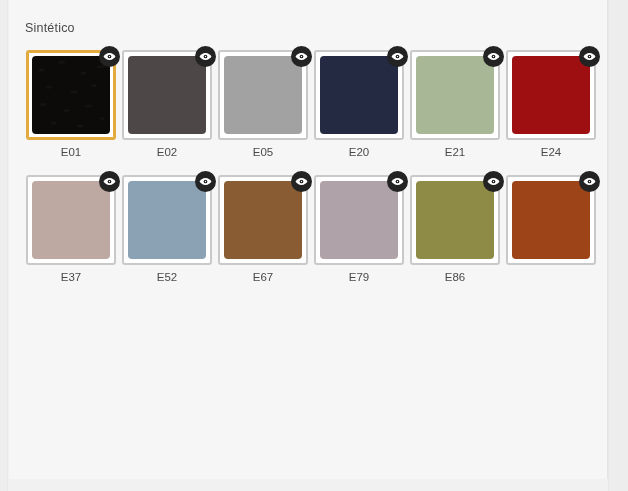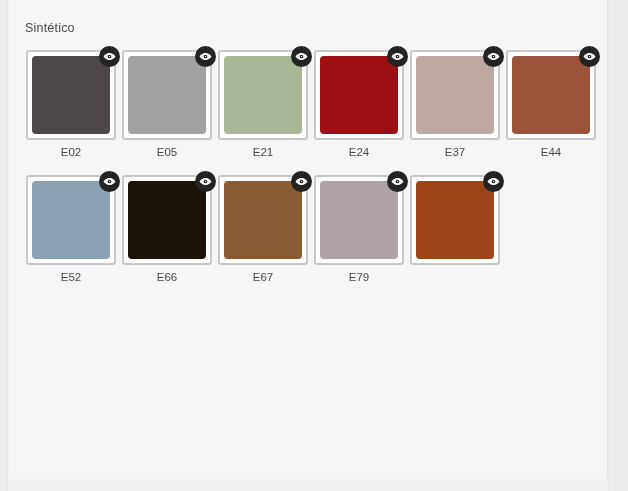--- a/index.html
+++ b/index.html
@@ -158,20 +158,33 @@
 
   <div class="gutter-left"></div>
   <div class="gutter-right"></div>
 
   <div class="panel">
 
     <div class="panel-title">Sintético</div>
 
     <div class="swatch-grid" id="swatch-grid">
         <div class="swatch-cell">
+          <div class="swatch-card selected">
+            <div class="swatch-color textured" style="background: rgb(13, 11, 10);"></div>
+            <div class="eye-badge">
+              <svg width="13" height="13" viewBox="0 0 24 24" aria-hidden="true">
+                <path d="M12 5.5C6.8 5.5 2.6 9.1 1 12c1.6 2.9 5.8 6.5 11 6.5s9.4-3.6 11-6.5c-1.6-2.9-5.8-6.5-11-6.5z" fill="#ffffff"></path>
+                <circle cx="12" cy="12" r="3.4" fill="#1a1a1a"></circle>
+                <circle cx="12" cy="12" r="1.3" fill="#ffffff"></circle>
+              </svg>
+            </div>
+          </div>
+          <div class="swatch-label">E01</div>
+        </div>
+        <div class="swatch-cell">
           <div class="swatch-card">
             <div class="swatch-color" style="background: rgb(77, 72, 71);"></div>
             <div class="eye-badge">
               <svg width="13" height="13" viewBox="0 0 24 24" aria-hidden="true">
                 <path d="M12 5.5C6.8 5.5 2.6 9.1 1 12c1.6 2.9 5.8 6.5 11 6.5s9.4-3.6 11-6.5c-1.6-2.9-5.8-6.5-11-6.5z" fill="#ffffff"></path>
                 <circle cx="12" cy="12" r="3.4" fill="#1a1a1a"></circle>
                 <circle cx="12" cy="12" r="1.3" fill="#ffffff"></circle>
               </svg>
             </div>
           </div>
@@ -185,20 +198,33 @@
                 <path d="M12 5.5C6.8 5.5 2.6 9.1 1 12c1.6 2.9 5.8 6.5 11 6.5s9.4-3.6 11-6.5c-1.6-2.9-5.8-6.5-11-6.5z" fill="#ffffff"></path>
                 <circle cx="12" cy="12" r="3.4" fill="#1a1a1a"></circle>
                 <circle cx="12" cy="12" r="1.3" fill="#ffffff"></circle>
               </svg>
             </div>
           </div>
           <div class="swatch-label">E05</div>
         </div>
         <div class="swatch-cell">
           <div class="swatch-card">
+            <div class="swatch-color" style="background: rgb(35, 42, 65);"></div>
+            <div class="eye-badge">
+              <svg width="13" height="13" viewBox="0 0 24 24" aria-hidden="true">
+                <path d="M12 5.5C6.8 5.5 2.6 9.1 1 12c1.6 2.9 5.8 6.5 11 6.5s9.4-3.6 11-6.5c-1.6-2.9-5.8-6.5-11-6.5z" fill="#ffffff"></path>
+                <circle cx="12" cy="12" r="3.4" fill="#1a1a1a"></circle>
+                <circle cx="12" cy="12" r="1.3" fill="#ffffff"></circle>
+              </svg>
+            </div>
+          </div>
+          <div class="swatch-label">E20</div>
+        </div>
+        <div class="swatch-cell">
+          <div class="swatch-card">
             <div class="swatch-color" style="background: rgb(168, 184, 150);"></div>
             <div class="eye-badge">
               <svg width="13" height="13" viewBox="0 0 24 24" aria-hidden="true">
                 <path d="M12 5.5C6.8 5.5 2.6 9.1 1 12c1.6 2.9 5.8 6.5 11 6.5s9.4-3.6 11-6.5c-1.6-2.9-5.8-6.5-11-6.5z" fill="#ffffff"></path>
                 <circle cx="12" cy="12" r="3.4" fill="#1a1a1a"></circle>
                 <circle cx="12" cy="12" r="1.3" fill="#ffffff"></circle>
               </svg>
             </div>
           </div>
           <div class="swatch-label">E21</div>
@@ -224,59 +250,33 @@
                 <path d="M12 5.5C6.8 5.5 2.6 9.1 1 12c1.6 2.9 5.8 6.5 11 6.5s9.4-3.6 11-6.5c-1.6-2.9-5.8-6.5-11-6.5z" fill="#ffffff"></path>
                 <circle cx="12" cy="12" r="3.4" fill="#1a1a1a"></circle>
                 <circle cx="12" cy="12" r="1.3" fill="#ffffff"></circle>
               </svg>
             </div>
           </div>
           <div class="swatch-label">E37</div>
         </div>
         <div class="swatch-cell">
           <div class="swatch-card">
-            <div class="swatch-color" style="background: rgb(156, 83, 58);"></div>
-            <div class="eye-badge">
-              <svg width="13" height="13" viewBox="0 0 24 24" aria-hidden="true">
-                <path d="M12 5.5C6.8 5.5 2.6 9.1 1 12c1.6 2.9 5.8 6.5 11 6.5s9.4-3.6 11-6.5c-1.6-2.9-5.8-6.5-11-6.5z" fill="#ffffff"></path>
-                <circle cx="12" cy="12" r="3.4" fill="#1a1a1a"></circle>
-                <circle cx="12" cy="12" r="1.3" fill="#ffffff"></circle>
-              </svg>
-            </div>
-          </div>
-          <div class="swatch-label">E44</div>
-        </div>
-        <div class="swatch-cell">
-          <div class="swatch-card">
             <div class="swatch-color" style="background: rgb(139, 162, 180);"></div>
             <div class="eye-badge">
               <svg width="13" height="13" viewBox="0 0 24 24" aria-hidden="true">
                 <path d="M12 5.5C6.8 5.5 2.6 9.1 1 12c1.6 2.9 5.8 6.5 11 6.5s9.4-3.6 11-6.5c-1.6-2.9-5.8-6.5-11-6.5z" fill="#ffffff"></path>
                 <circle cx="12" cy="12" r="3.4" fill="#1a1a1a"></circle>
                 <circle cx="12" cy="12" r="1.3" fill="#ffffff"></circle>
               </svg>
             </div>
           </div>
           <div class="swatch-label">E52</div>
         </div>
         <div class="swatch-cell">
           <div class="swatch-card">
-            <div class="swatch-color" style="background: rgb(27, 18, 8);"></div>
-            <div class="eye-badge">
-              <svg width="13" height="13" viewBox="0 0 24 24" aria-hidden="true">
-                <path d="M12 5.5C6.8 5.5 2.6 9.1 1 12c1.6 2.9 5.8 6.5 11 6.5s9.4-3.6 11-6.5c-1.6-2.9-5.8-6.5-11-6.5z" fill="#ffffff"></path>
-                <circle cx="12" cy="12" r="3.4" fill="#1a1a1a"></circle>
-                <circle cx="12" cy="12" r="1.3" fill="#ffffff"></circle>
-              </svg>
-            </div>
-          </div>
-          <div class="swatch-label">E66</div>
-        </div>
-        <div class="swatch-cell">
-          <div class="swatch-card">
             <div class="swatch-color" style="background: rgb(138, 92, 51);"></div>
             <div class="eye-badge">
               <svg width="13" height="13" viewBox="0 0 24 24" aria-hidden="true">
                 <path d="M12 5.5C6.8 5.5 2.6 9.1 1 12c1.6 2.9 5.8 6.5 11 6.5s9.4-3.6 11-6.5c-1.6-2.9-5.8-6.5-11-6.5z" fill="#ffffff"></path>
                 <circle cx="12" cy="12" r="3.4" fill="#1a1a1a"></circle>
                 <circle cx="12" cy="12" r="1.3" fill="#ffffff"></circle>
               </svg>
             </div>
           </div>
           <div class="swatch-label">E67</div>
@@ -289,20 +289,33 @@
                 <path d="M12 5.5C6.8 5.5 2.6 9.1 1 12c1.6 2.9 5.8 6.5 11 6.5s9.4-3.6 11-6.5c-1.6-2.9-5.8-6.5-11-6.5z" fill="#ffffff"></path>
                 <circle cx="12" cy="12" r="3.4" fill="#1a1a1a"></circle>
                 <circle cx="12" cy="12" r="1.3" fill="#ffffff"></circle>
               </svg>
             </div>
           </div>
           <div class="swatch-label">E79</div>
         </div>
         <div class="swatch-cell">
           <div class="swatch-card">
+            <div class="swatch-color" style="background: rgb(141, 139, 69);"></div>
+            <div class="eye-badge">
+              <svg width="13" height="13" viewBox="0 0 24 24" aria-hidden="true">
+                <path d="M12 5.5C6.8 5.5 2.6 9.1 1 12c1.6 2.9 5.8 6.5 11 6.5s9.4-3.6 11-6.5c-1.6-2.9-5.8-6.5-11-6.5z" fill="#ffffff"></path>
+                <circle cx="12" cy="12" r="3.4" fill="#1a1a1a"></circle>
+                <circle cx="12" cy="12" r="1.3" fill="#ffffff"></circle>
+              </svg>
+            </div>
+          </div>
+          <div class="swatch-label">E86</div>
+        </div>
+        <div class="swatch-cell">
+          <div class="swatch-card">
             <div class="swatch-color" style="background: rgb(157, 69, 25);"></div>
             <div class="eye-badge">
               <svg width="13" height="13" viewBox="0 0 24 24" aria-hidden="true">
                 <path d="M12 5.5C6.8 5.5 2.6 9.1 1 12c1.6 2.9 5.8 6.5 11 6.5s9.4-3.6 11-6.5c-1.6-2.9-5.8-6.5-11-6.5z" fill="#ffffff"></path>
                 <circle cx="12" cy="12" r="3.4" fill="#1a1a1a"></circle>
                 <circle cx="12" cy="12" r="1.3" fill="#ffffff"></circle>
               </svg>
             </div>
           </div>
         </div>

